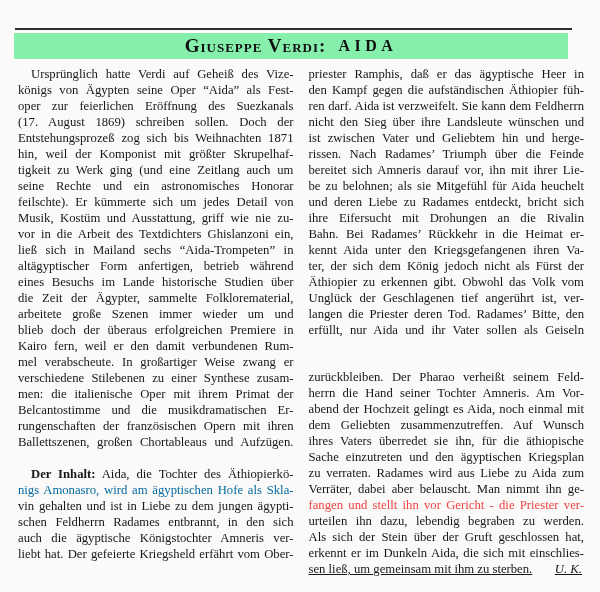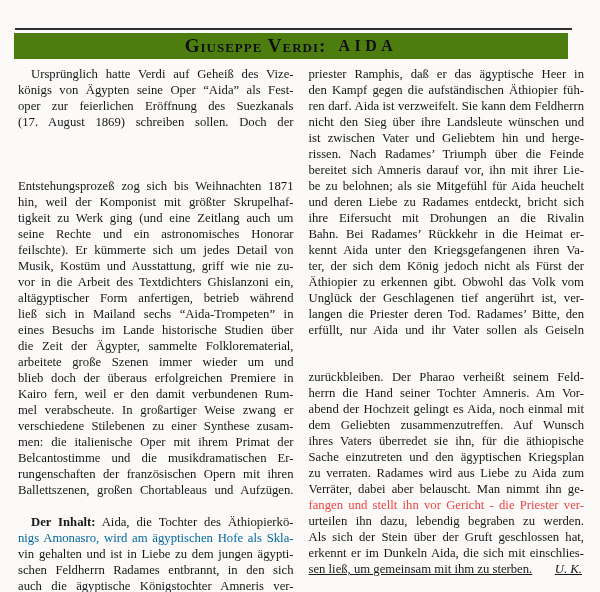--- a/index.html
+++ b/index.html
@@ -78,39 +78,39 @@
     justify-content: space-between;
     text-align-last: auto;
   }
   .sig { font-style: italic; padding-right: 2px; }
 </style>
 </head>
 <body>
 
 <div class="page" style="background: rgb(251, 250, 248);">
   <div class="header-rule" style="background: rgb(46, 46, 46);"></div>
-  <div class="title-band" style="background: #4d7c0f;">
+  <div class="title-band" style="background: #86efac;">
     <span class="composer">Giuseppe Verdi:</span>
     <span class="work">AIDA</span>
   </div>
   <div class="columns">
     <div class="col">
         <div class="tline indent" style="color: rgb(23, 23, 23);">Ursprünglich hatte Verdi auf Geheiß des Vize-</div>
         <div class="tline" style="color: rgb(23, 23, 23);">königs von Ägypten seine Oper “Aida” als Fest-</div>
         <div class="tline" style="color: rgb(23, 23, 23);">oper zur feierlichen Eröffnung des Suezkanals</div>
         <div class="tline" style="color: rgb(23, 23, 23);">(17. August 1869) schreiben sollen. Doch der</div>
-        <div class="tline" style="color: rgb(23, 23, 23); margin-top: 48px;">Entstehungsprozeß zog sich bis Weihnachten 1871</div>
+        <div class="tline" style="color: rgb(23, 23, 23);">Entstehungsprozeß zog sich bis Weihnachten 1871</div>
         <div class="tline" style="color: rgb(23, 23, 23);">hin, weil der Komponist mit größter Skrupelhaf-</div>
         <div class="tline" style="color: rgb(23, 23, 23);">tigkeit zu Werk ging (und eine Zeitlang auch um</div>
         <div class="tline" style="color: rgb(23, 23, 23);">seine Rechte und ein astronomisches Honorar</div>
         <div class="tline" style="color: rgb(23, 23, 23);">feilschte). Er kümmerte sich um jedes Detail von</div>
         <div class="tline" style="color: rgb(23, 23, 23);">Musik, Kostüm und Ausstattung, griff wie nie zu-</div>
         <div class="tline" style="color: rgb(23, 23, 23);">vor in die Arbeit des Textdichters Ghislanzoni ein,</div>
+        <div class="tline" style="color: rgb(23, 23, 23);">ließ sich in Mailand sechs “Aida-Trompeten” in</div>
         <div class="tline" style="color: rgb(23, 23, 23);">altägyptischer Form anfertigen, betrieb während</div>
-        <div class="tline" style="color: rgb(23, 23, 23);">ließ sich in Mailand sechs “Aida-Trompeten” in</div>
         <div class="tline" style="color: rgb(23, 23, 23);">eines Besuchs im Lande historische Studien über</div>
         <div class="tline" style="color: rgb(23, 23, 23);">die Zeit der Ägypter, sammelte Folklorematerial,</div>
         <div class="tline" style="color: rgb(23, 23, 23);">arbeitete große Szenen immer wieder um und</div>
         <div class="tline" style="color: rgb(23, 23, 23);">blieb doch der überaus erfolgreichen Premiere in</div>
         <div class="tline" style="color: rgb(23, 23, 23);">Kairo fern, weil er den damit verbundenen Rum-</div>
         <div class="tline" style="color: rgb(23, 23, 23);">mel verabscheute. In großartiger Weise zwang er</div>
         <div class="tline" style="color: rgb(23, 23, 23);">verschiedene Stilebenen zu einer Synthese zusam-</div>
         <div class="tline" style="color: rgb(23, 23, 23);">men: die italienische Oper mit ihrem Primat der</div>
         <div class="tline" style="color: rgb(23, 23, 23);">Belcantostimme und die musikdramatischen Er-</div>
         <div class="tline" style="color: rgb(23, 23, 23);">rungenschaften der französischen Opern mit ihren</div>

